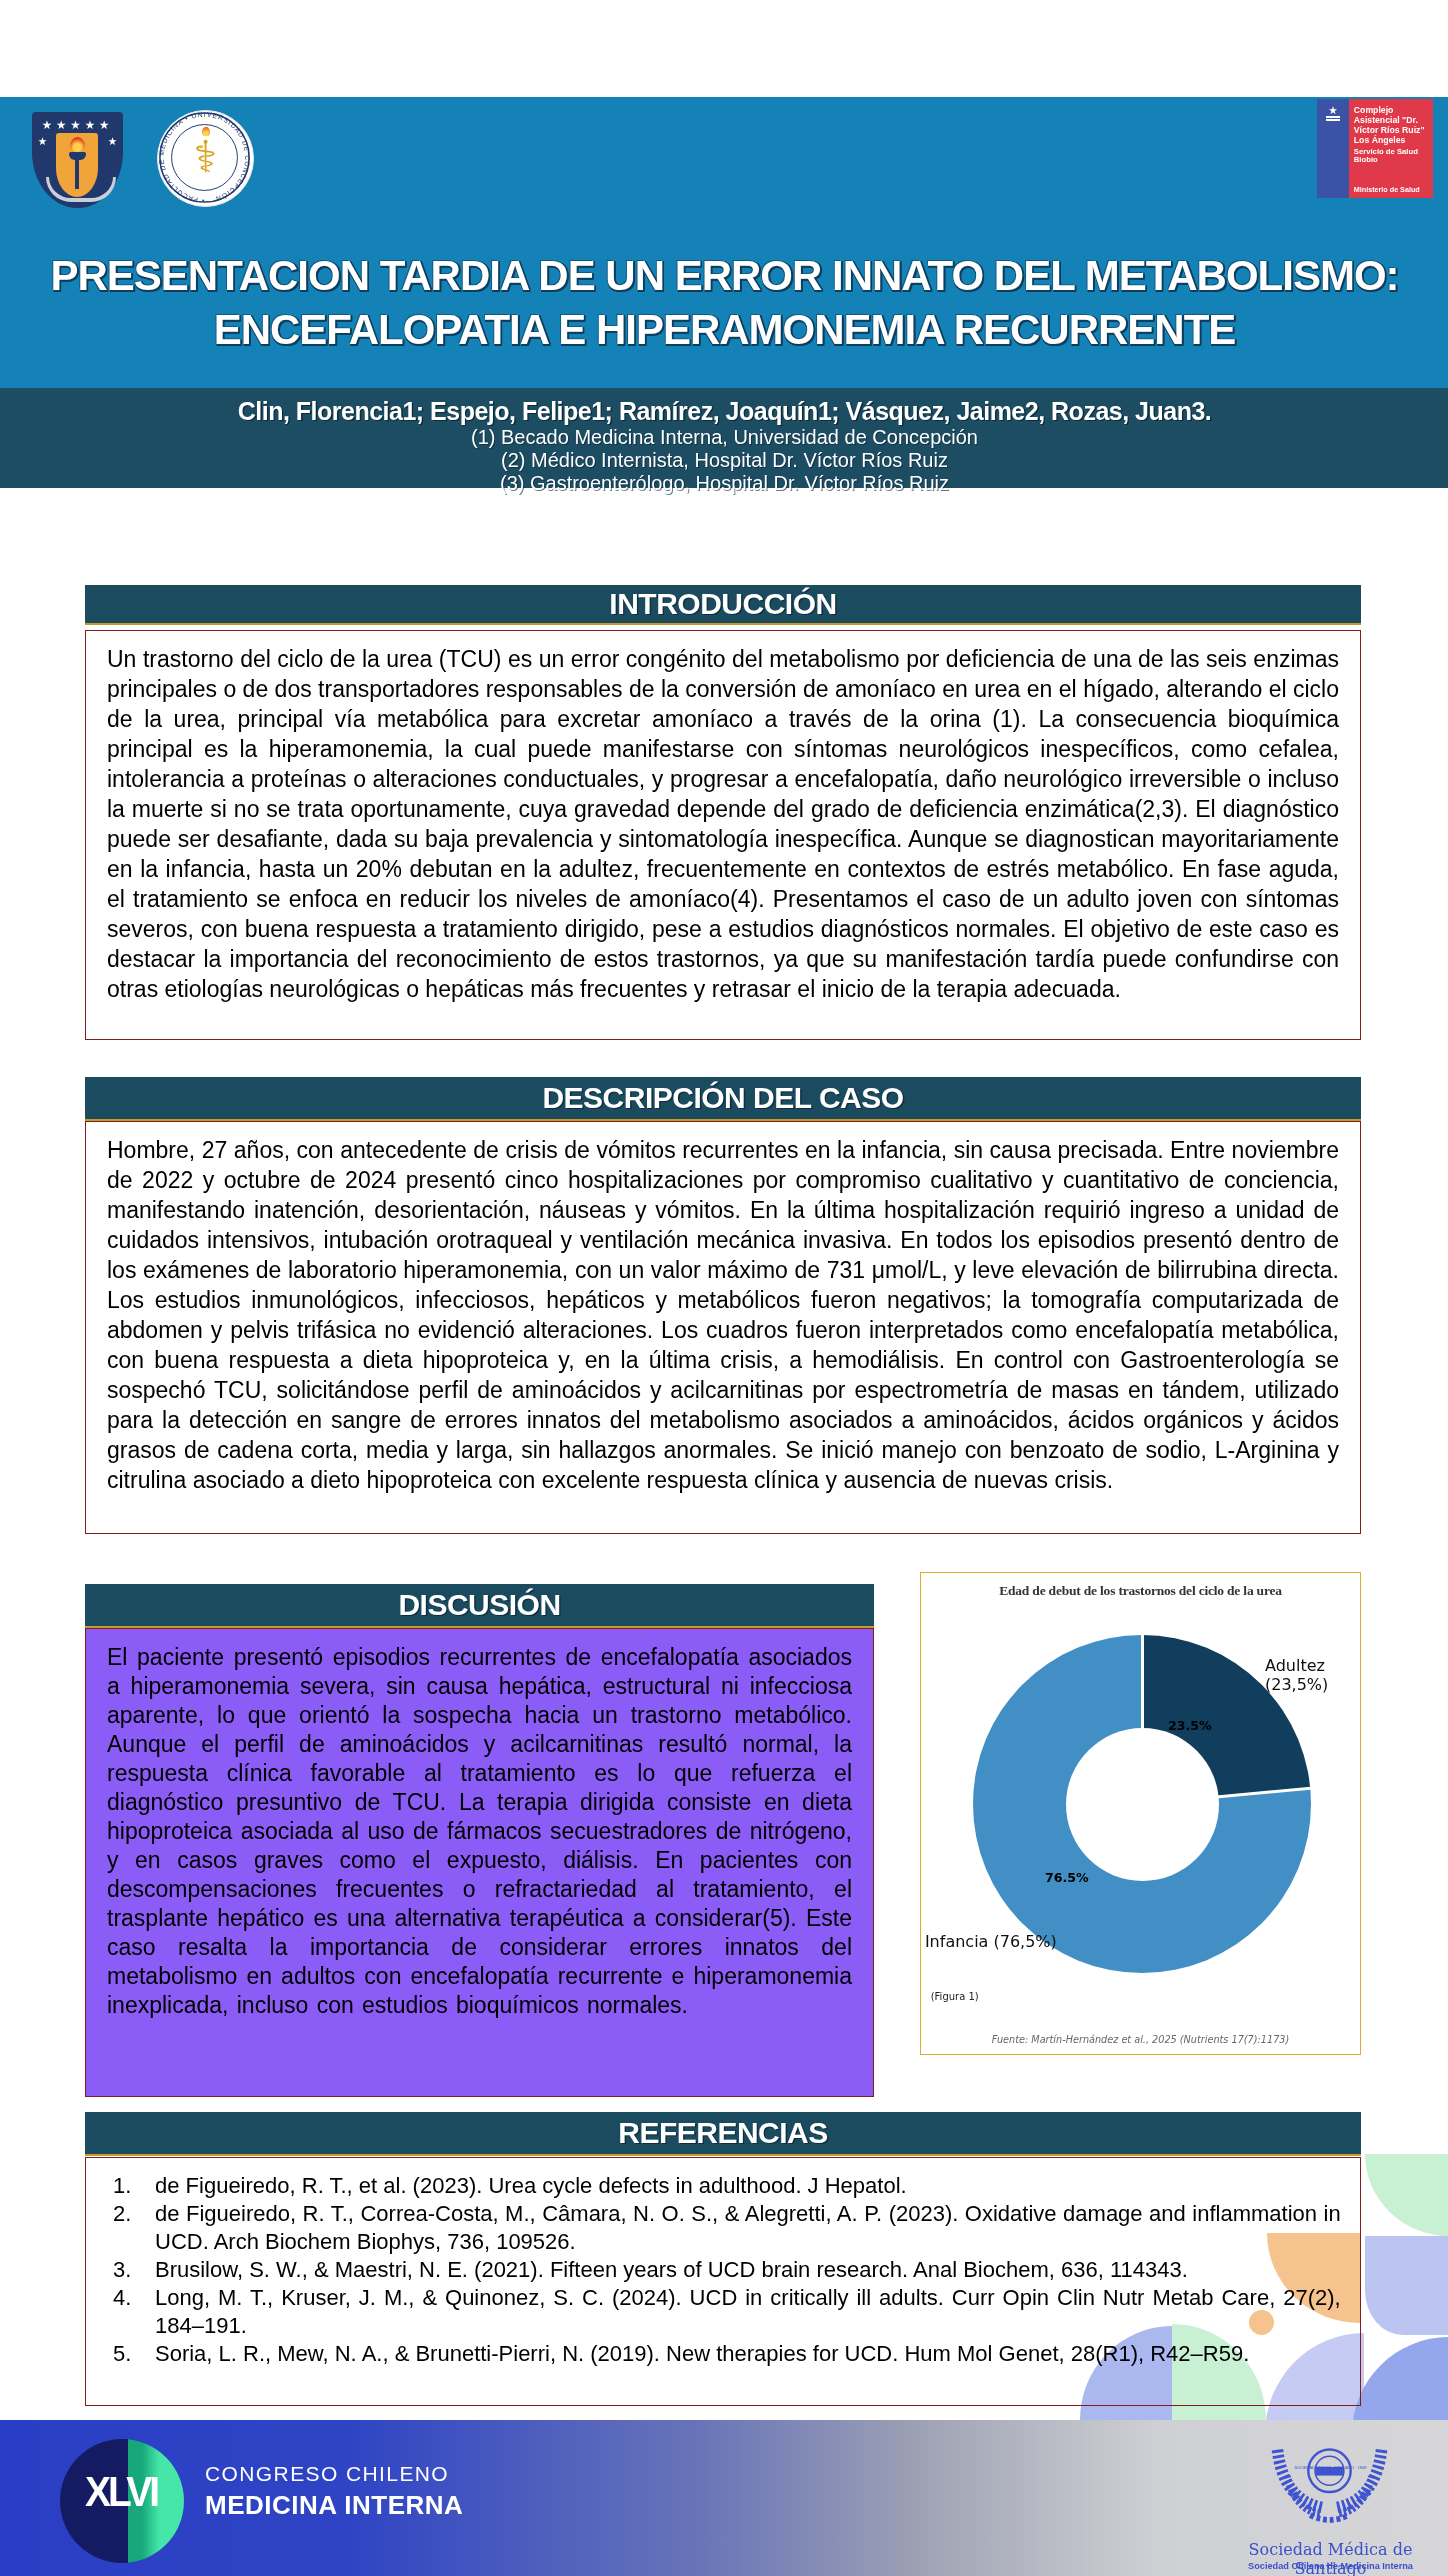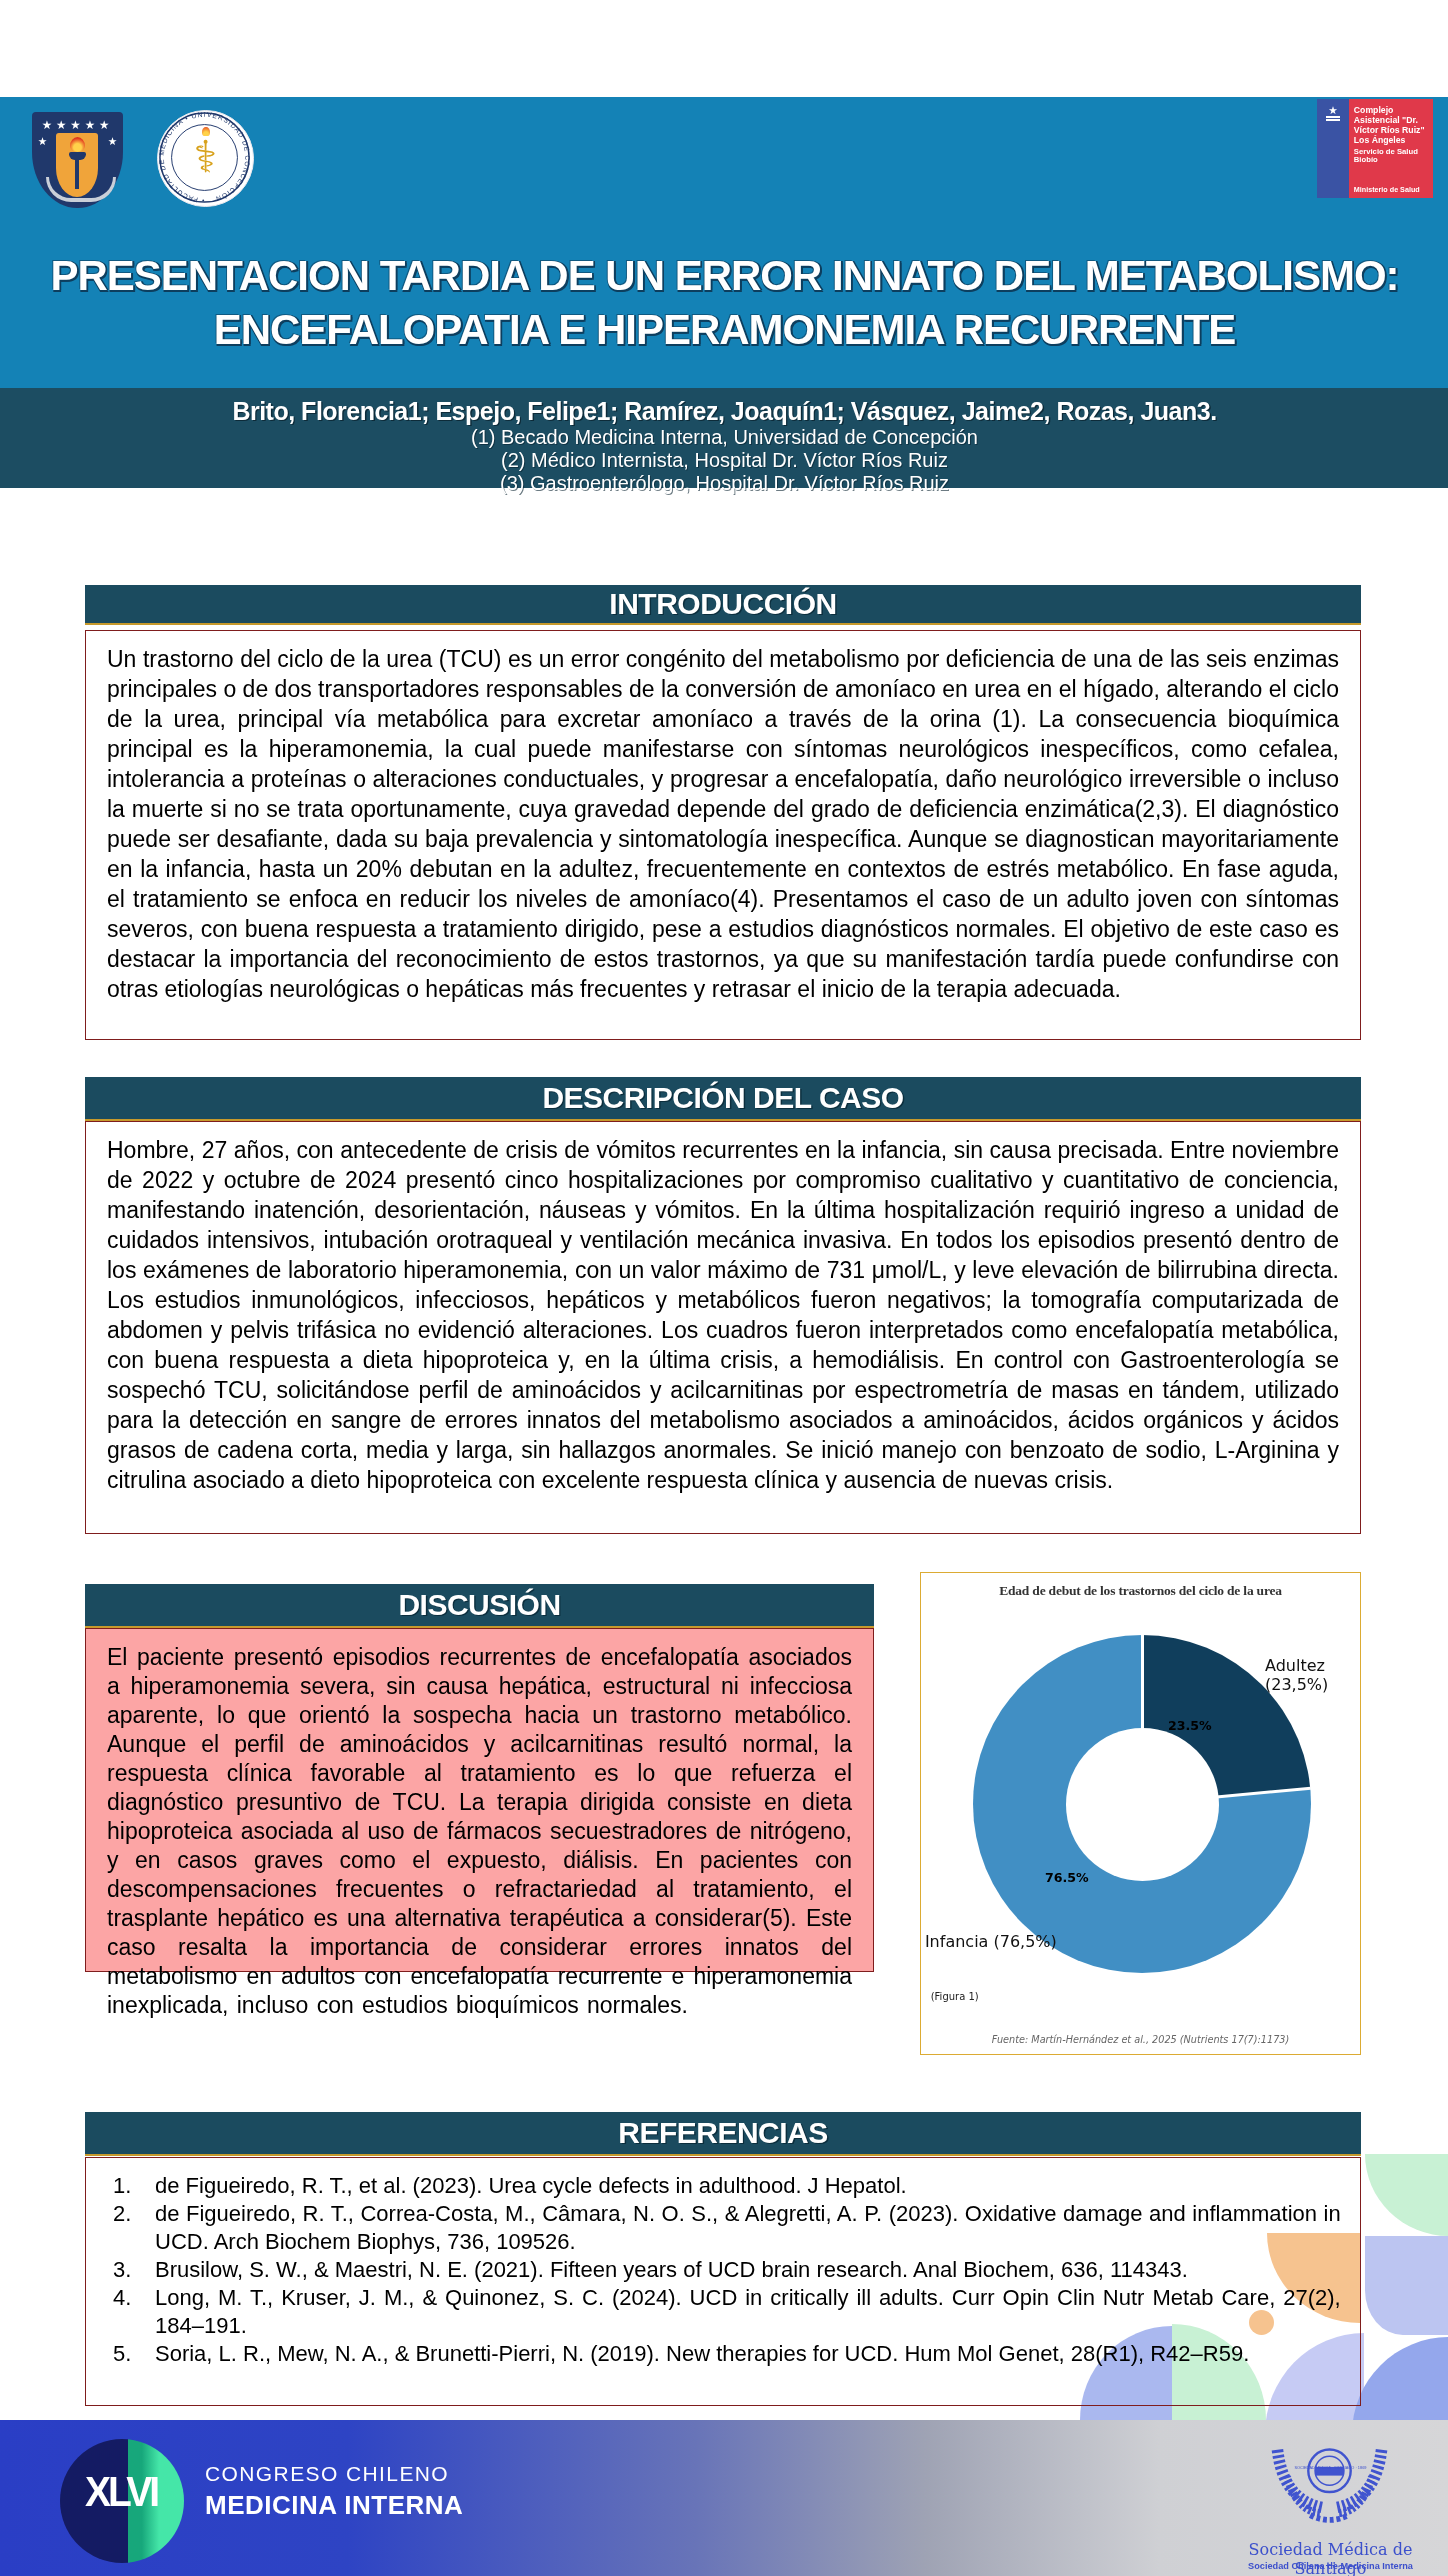--- a/index.html
+++ b/index.html
@@ -55,21 +55,21 @@
     font-size:30px;letter-spacing:-0.5px;border-bottom:2.9px solid #c79a2c;box-sizing:border-box;
     text-shadow:1.4px 1.4px 0 #0c2e3d;display:flex;align-items:center;justify-content:center;}
   .section-box{background:transparent;border:1px solid #7f1d1d;box-sizing:border-box;
     color:#000;text-align:justify;}
   .bodytext{font-size:23px;}
   .hdr-intro{left:85px;top:585px;width:1276px;height:40px;}
   .box-intro{left:85px;top:630px;width:1276px;height:410px;padding:12.6px 21px;line-height:30px;background:#fff;}
   .hdr-caso{left:85px;top:1077px;width:1276px;height:44px;}
   .box-caso{left:85px;top:1121px;width:1276px;height:413px;padding:12.6px 21px;line-height:30px;background:#fff;}
   .hdr-disc{left:85px;top:1584px;width:789px;height:44px;}
-  .box-disc{left:85px;top:1628px;width:789px;height:344px;padding:13.5px 21px;line-height:29px;background:#fca5a5;word-spacing:1.9px;}
+  .box-disc{left:85px;top:1628px;width:789px;height:469px;padding:13.5px 21px;line-height:29px;background:#8b5cf6;word-spacing:1.9px;}
   .hdr-refs{left:85px;top:2112px;width:1276px;height:44px;}
   .box-refs{left:85px;top:2157px;width:1276px;height:249px;padding:13.5px 19.3px 9.7px 27px;}
   .ref-item{display:flex;font-size:22px;line-height:28px;text-align:justify;}
   .ref-num{width:42px;flex:0 0 42px;}
   .ref-text{flex:1;}
 
   
   .chart-box{left:920px;top:1572px;width:441px;height:483px;background:#fff;
     border:1px solid #dcab33;box-sizing:border-box;font-family:"DejaVu Sans",sans-serif;}
   .chart-title{position:absolute;left:0;top:9.7px;width:100%;text-align:center;
@@ -150,21 +150,21 @@
       <div class="minsal-l3">Ministerio de Salud</div>
     </div>
   </div>
 
   <div class="abs poster-title">
     <div>PRESENTACION TARDIA DE UN ERROR INNATO DEL METABOLISMO:</div>
     <div>ENCEFALOPATIA E HIPERAMONEMIA RECURRENTE</div>
   </div>
 
   <div class="abs band-navy">
-    <div class="authors-line">Brito, Florencia1; Espejo, Felipe1; Ramírez, Joaquín1; Vásquez, Jaime2, Rozas, Juan3.</div>
+    <div class="authors-line">Clin, Florencia1; Espejo, Felipe1; Ramírez, Joaquín1; Vásquez, Jaime2, Rozas, Juan3.</div>
     <div class="affil">(1) Becado Medicina Interna, Universidad de Concepción</div>
     <div class="affil">(2) Médico Internista, Hospital Dr. Víctor Ríos Ruiz</div>
     <div class="affil">(3) Gastroenterólogo, Hospital Dr. Víctor Ríos Ruiz</div>
   </div>
 
   <div class="abs deco q-bl" style="left:1365px;top:2154px;width:84px;height:82px;background:#c8f1d4;"></div>
   <div class="abs deco q-bl" style="left:1365px;top:2236px;width:84px;height:99px;background:#bcc5f1;border-bottom-left-radius:45%;"></div>
   <div class="abs deco q-bl" style="left:1267px;top:2233px;width:93px;height:90px;background:#f6c38f;"></div>
   <div class="abs deco circle" style="left:1249px;top:2310px;width:25px;height:25px;background:#f6c38f;"></div>
   <div class="abs deco q-tl" style="left:1080px;top:2326px;width:92px;height:94px;background:#aab8ef;"></div>

